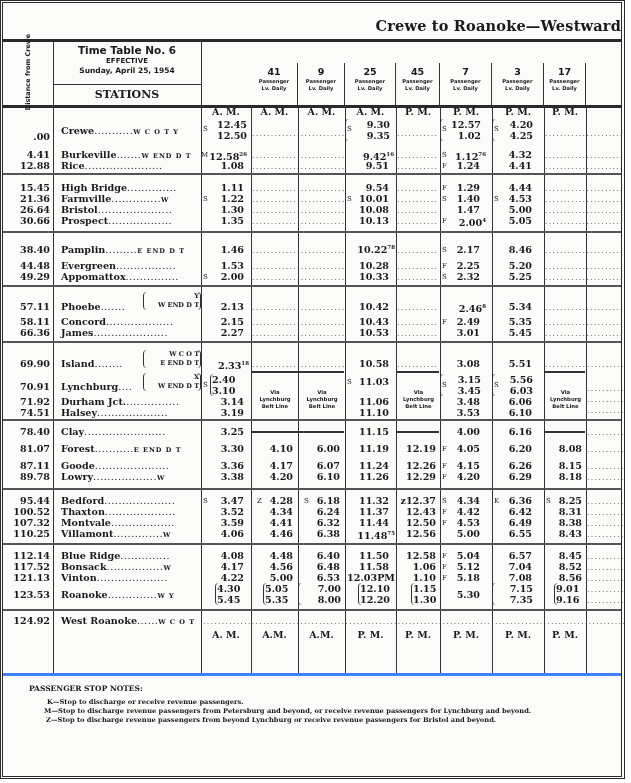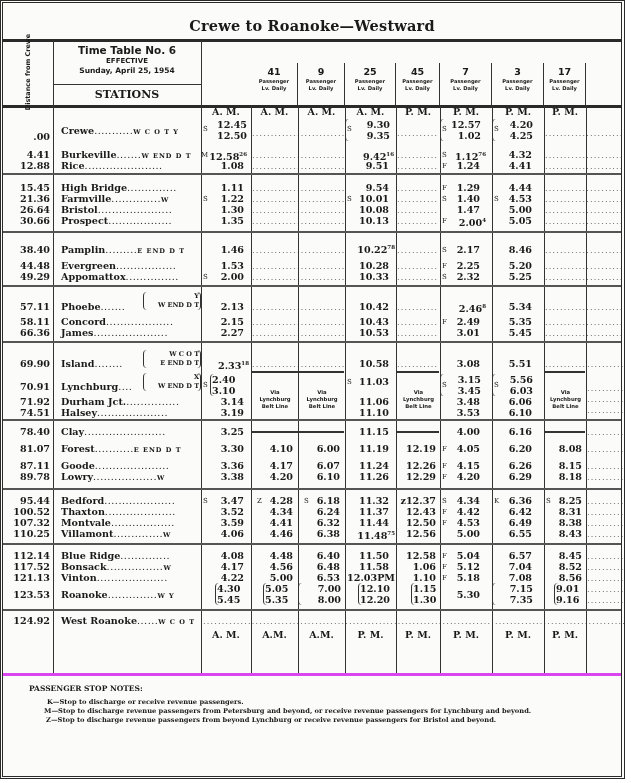--- a/index.html
+++ b/index.html
@@ -1,18 +1,18 @@
 <!DOCTYPE html>
 <html><head>
 <meta charset="utf-8">
 <style>
   html, body { margin: 0; padding: 0; background: #ffffff; }
   body { width: 631px; height: 783px; overflow: hidden; font-family: "DejaVu Serif", serif; color: #1a1a1a; }
   .page { position: absolute; left: 0; top: 0; width: 625px; height: 779px; border: 3px double #2a2a2a; border-right-width: 4px; background: #fbfbf9; box-sizing: border-box; }
-  .title-bar { position: absolute; left: 0; right: 0; top: 0; height: 36px; border-bottom: 3px solid #2a2a2a; text-align: center; }
+  .title-bar { position: absolute; left: 0; right: 0; top: 0; height: 36px; border-bottom: 3px solid #2a2a2a; text-align: right; }
   .title-bar span { display: inline-block; margin-top: 14px; font-family: "DejaVu Serif", serif; font-weight: bold; font-size: 14.5px; letter-spacing: 0.2px; }
   .hdr { position: absolute; top: 36px; left: 0; right: 0; height: 66px; border-bottom: 3px solid #2a2a2a; }
   .dist-hdr { position: absolute; left: 0; top: 0; width: 50px; height: 66px; border-right: 1px solid #333; }
   .dist-hdr span { position: absolute; left: 50%; top: 50%; transform: translate(-50%,-50%) rotate(-90deg); font-family: "DejaVu Sans", sans-serif; font-weight: bold; font-size: 6.5px; white-space: nowrap; text-align: center; line-height: 7px; }
   .tt-hdr { position: absolute; left: 50px; top: 0; width: 148px; height: 66px; border-right: 1px solid #333; text-align: center; }
   .tt-hdr .l1 { font-family: "DejaVu Sans", sans-serif; font-weight: bold; font-size: 10.5px; margin-top: 5px; }
   .tt-hdr .l2 { font-family: "DejaVu Sans", sans-serif; font-weight: bold; font-size: 7px; margin-top: 1px; }
   .tt-hdr .l3 { font-family: "DejaVu Sans", sans-serif; font-weight: bold; font-size: 7.5px; margin-top: 1px; }
   .tt-hdr .stations { position: absolute; left: 0; right: 0; bottom: 0; height: 20px; border-top: 1px solid #333; font-family: "DejaVu Serif", serif; font-weight: bold; font-size: 11px; line-height: 20px; }
   .fc-hdr { position: absolute; left: 198px; top: 0; right: 0; height: 24px; border-bottom: 1px solid #333; text-align: center; font-family: "DejaVu Serif", serif; font-size: 10.5px; line-height: 24px; }
@@ -29,21 +29,21 @@
   .sta { left: 58px; }
   .sta .dots { font-weight: normal; letter-spacing: 0.5px; }
   .sta .code { font-size: 6.5px; letter-spacing: 1px; }
   .t { text-align: right; }
   .pre { font-size: 7px; font-weight: normal; position: absolute; }
   .sup { font-size: 5.5px; vertical-align: super; }
   .dotsfill { position: absolute; font-family: "DejaVu Serif", serif; font-size: 8px; color: #333; letter-spacing: 1.2px; white-space: nowrap; overflow: hidden; }
   .ampm { position: absolute; font-family: "DejaVu Serif", serif; font-weight: bold; font-size: 9.5px; text-align: center; }
   .via { position: absolute; text-align: center; font-family: "DejaVu Sans", sans-serif; font-weight: bold; font-size: 5.3px; line-height: 7px; }
   .rule { position: absolute; height: 0; border-top: 2px solid #333; }
-  .notes { position: absolute; left: 0; right: 0; top: 670px; bottom: 0; border-top: 3px solid #d946ef; }
+  .notes { position: absolute; left: 0; right: 0; top: 670px; bottom: 0; border-top: 3px solid #3b82f6; }
   .notes .nt { position: absolute; left: 26px; top: 8px; font-family: "DejaVu Serif", serif; font-weight: bold; font-size: 7.5px; }
   .notes .n { position: absolute; left: 44px; font-family: "DejaVu Serif", serif; font-weight: bold; font-size: 6.7px; white-space: nowrap; }
 </style>
 </head>
 <body>
 
 <div class="page">
 
   <div class="title-bar">
     <span>Crewe to Roanoke—Westward</span>

